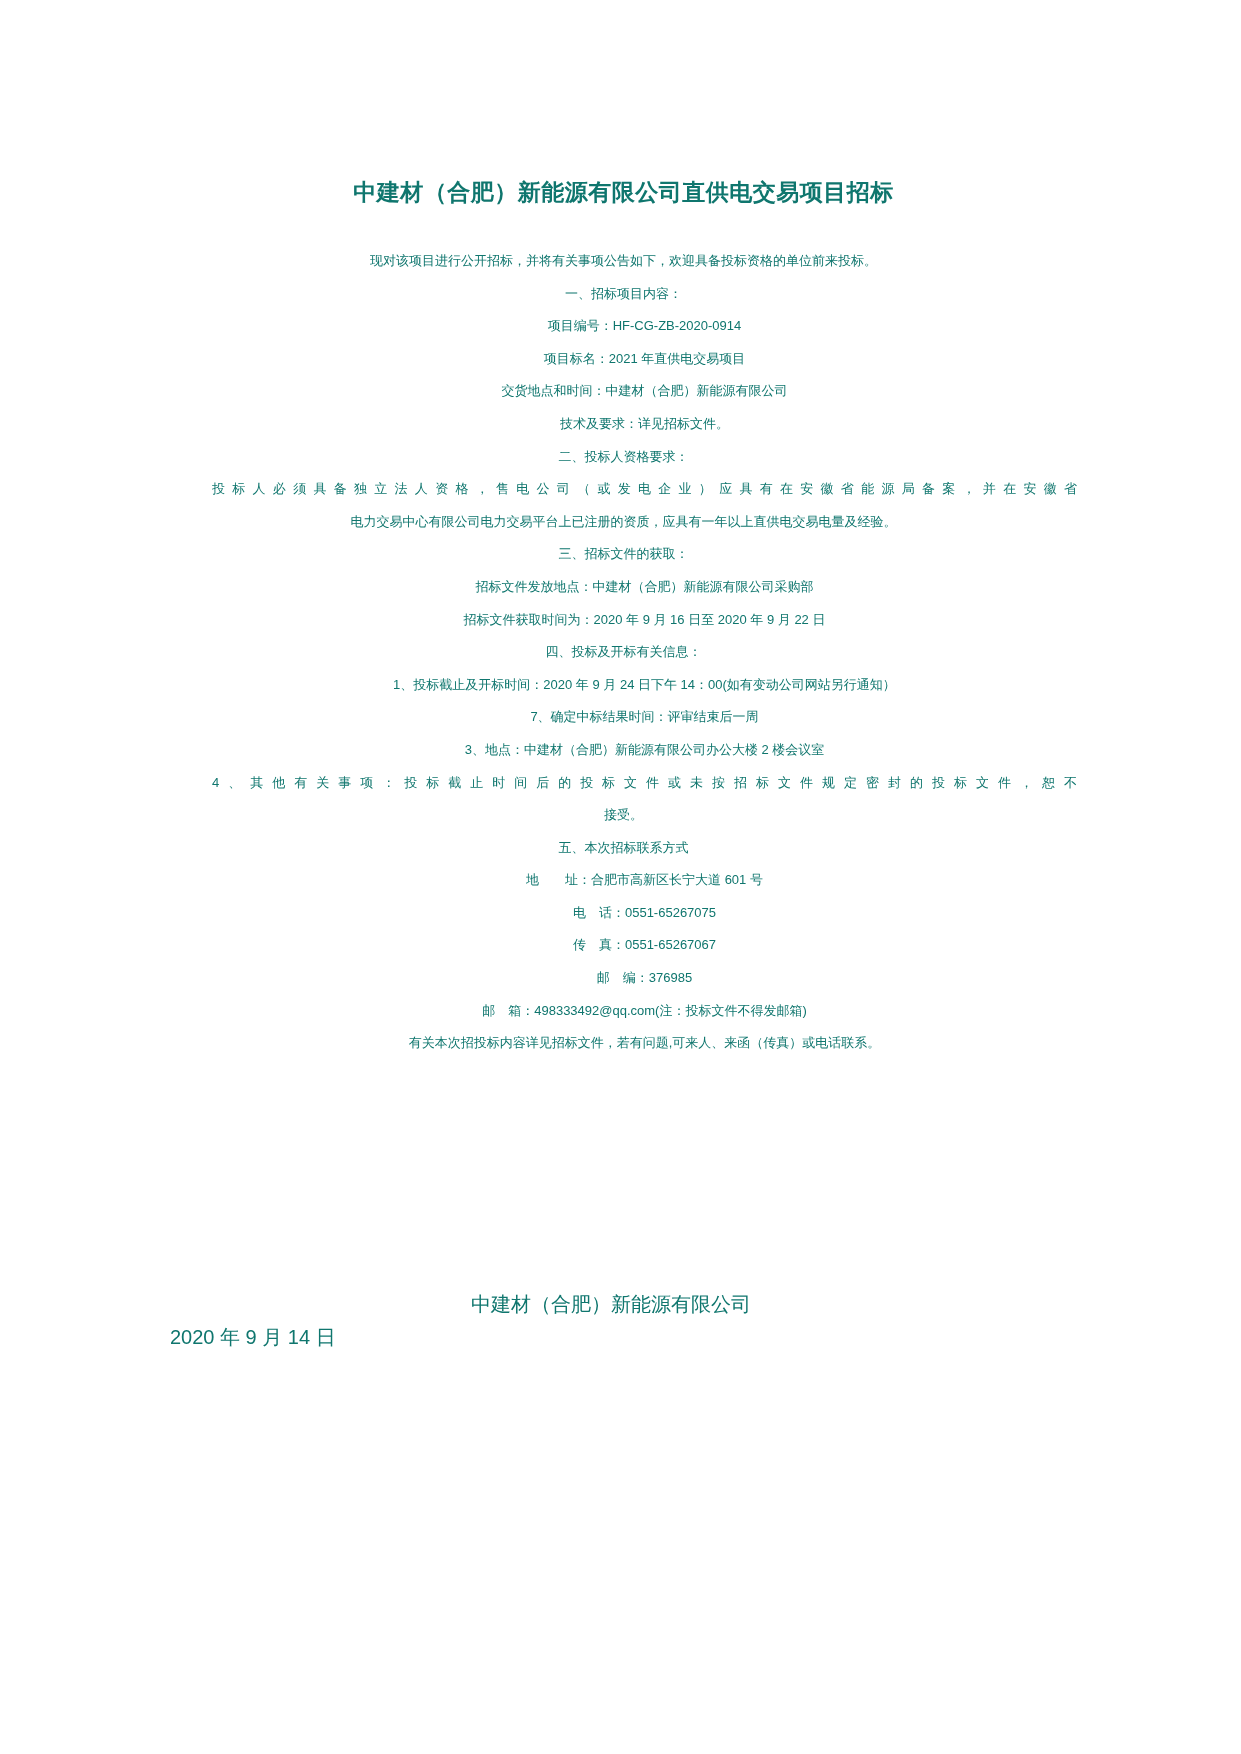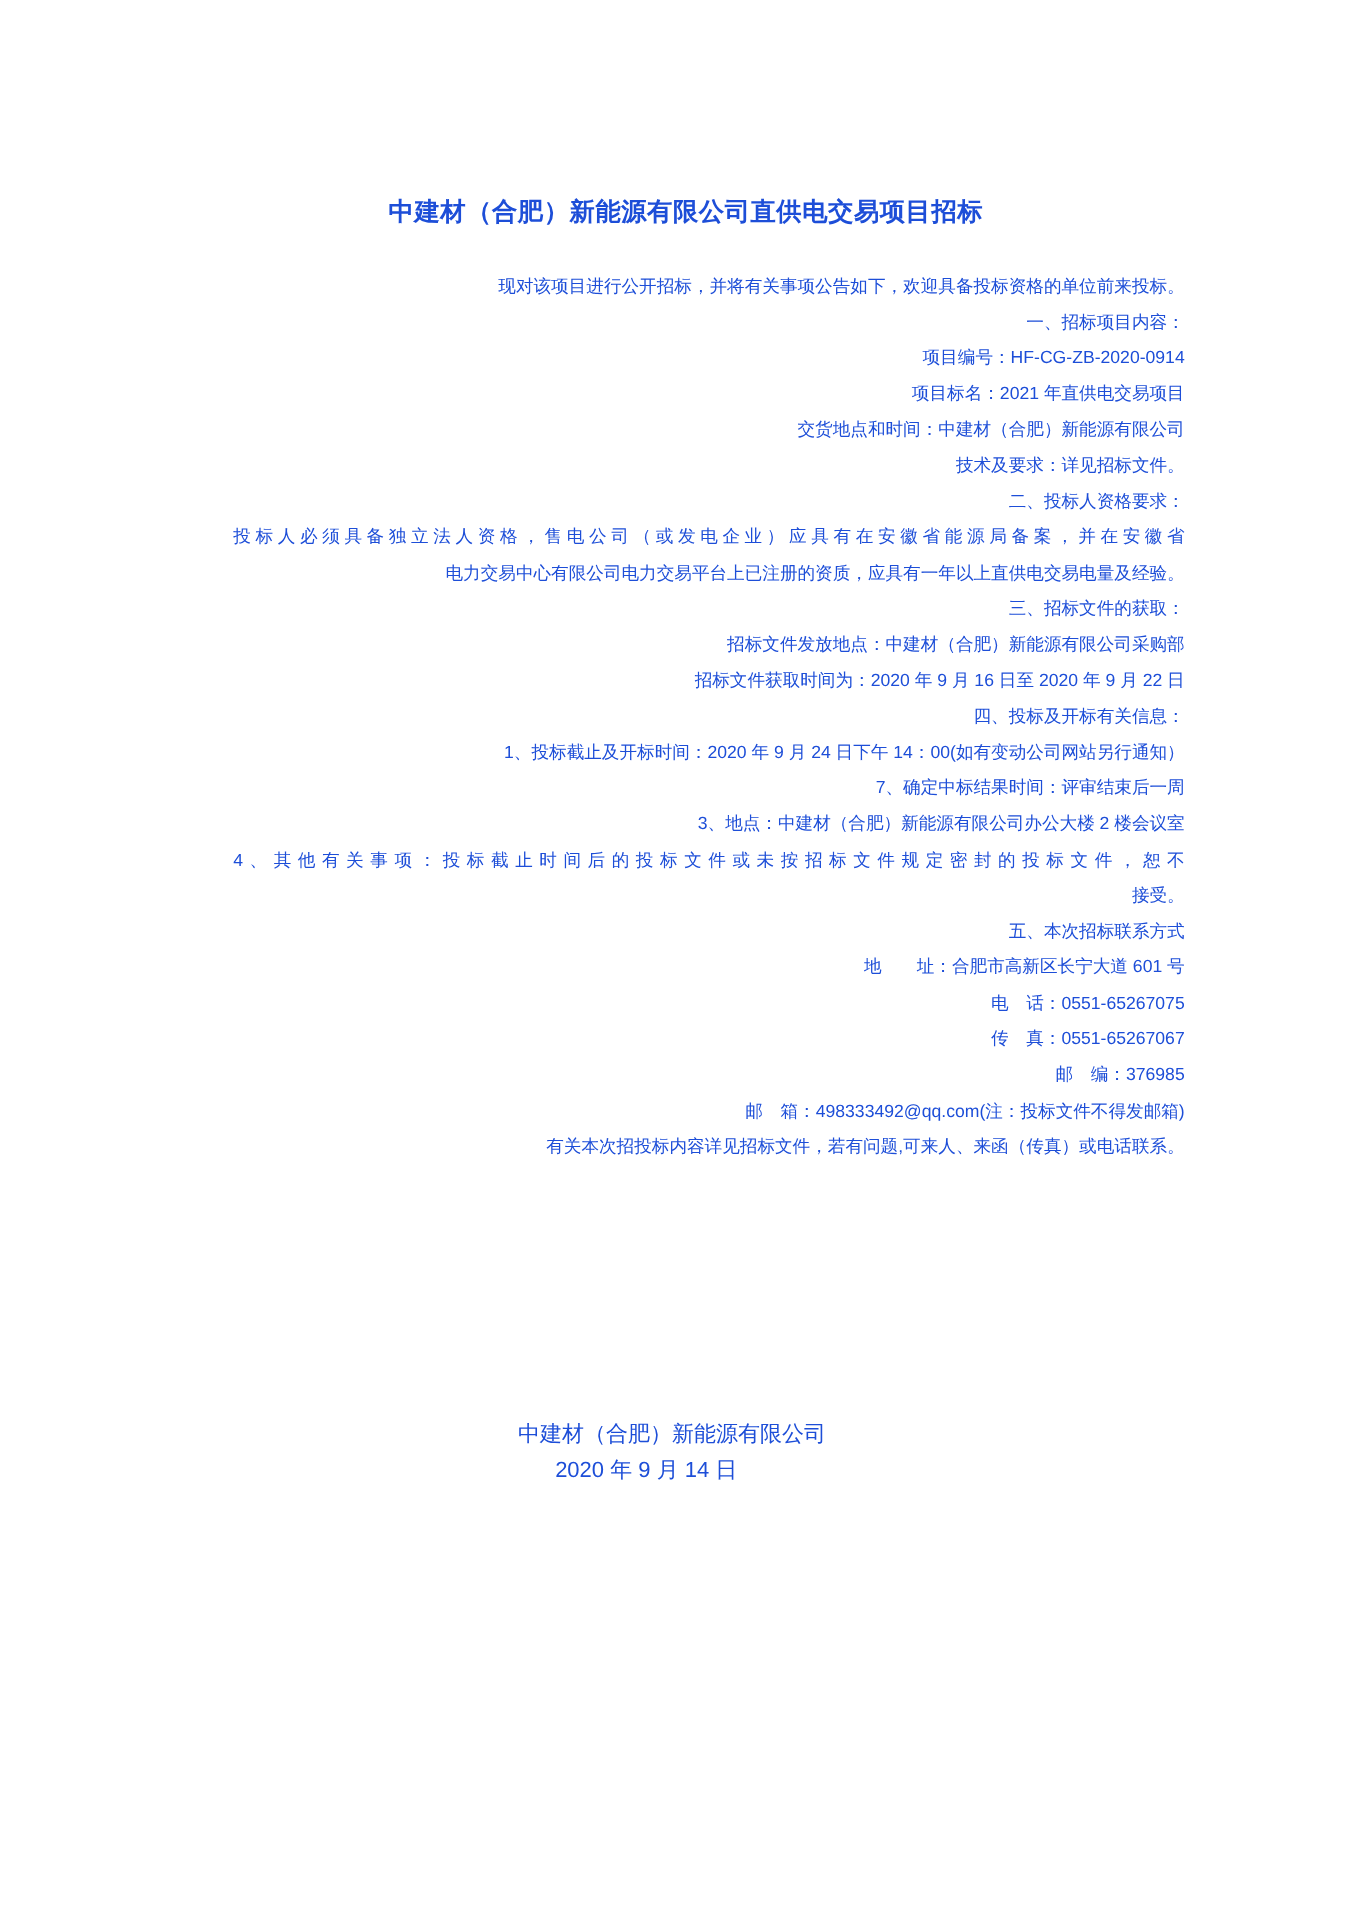--- a/index.html
+++ b/index.html
@@ -1,57 +1,57 @@
 <!DOCTYPE html>
 <html><head>
 <meta charset="utf-8">
 <style>
   html, body { margin: 0; padding: 0; background: #ffffff; }
   .page {
     position: relative;
     width: 1241px;
     height: 1754px;
     background: #ffffff;
-    color: #1d4ed8;
+    color: #0f766e;
     font-family: "Liberation Sans", serif; 
     overflow: hidden;
   }
   .content {
     position: absolute;
     left: 170px;
     top: 176px;
     width: 907px;
   }
   .doc-title {
     margin: 0 0 36px 0;
     font-size: 23px;
     font-weight: bold;
     line-height: 33px;
     text-align: center;
     letter-spacing: 0.5px;
   }
   .content p {
     margin: 0;
-    font-size: 16px;
+    font-size: 13px;
     line-height: 32.6px;
-    text-align: right;
+    text-align: center;
     white-space: normal;
   }
   .indent { text-indent: 42px; }
   .fill { text-align: justify; text-align-last: justify; }
   .signature {
     position: absolute;
     left: 170px;
     top: 1288px;
     width: 907px;
     font-size: 20px;
     line-height: 33px;
   }
   .sig-company { margin: 0; text-align: center; padding-right: 25px; }
-  .sig-date    { margin: 0; text-align: center; padding-right: 72px; }
+  .sig-date    { margin: 0; text-align: left; padding-right: 72px; }
 </style>
 </head>
 <body>
 
 <div class="page">
   <div class="content">
 
     <h1 class="doc-title">中建材（合肥）新能源有限公司直供电交易项目招标</h1>
 
     <p>现对该项目进行公开招标，并将有关事项公告如下，欢迎具备投标资格的单位前来投标。</p>

